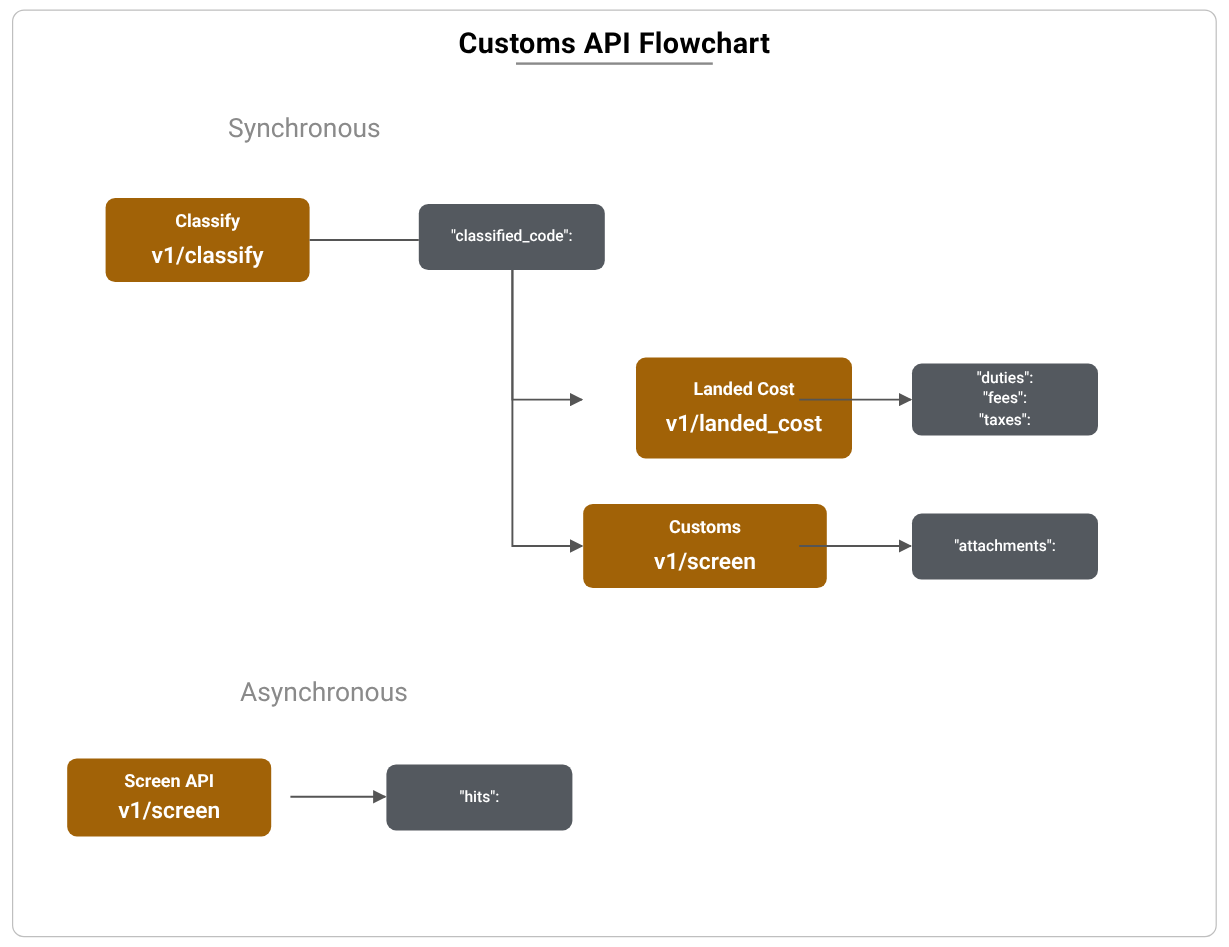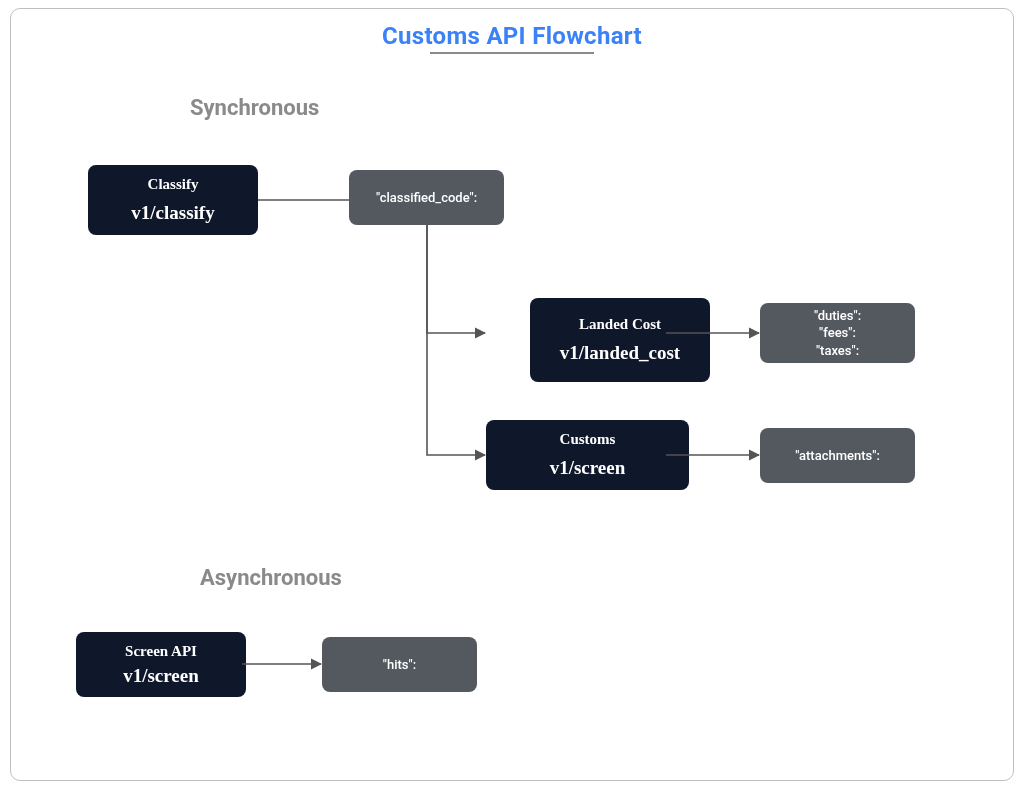--- a/index.html
+++ b/index.html
@@ -19,50 +19,50 @@
     border: 1px solid #bfbfbf;
     border-radius: 10px;
   }
   .title {
     position: absolute;
     left: 50%;
     transform: translateX(-50%);
     top: 22px;
     font-size: 24px;
     font-weight: 700;
-    color: #3b82f6;
+    color: #000000;
     letter-spacing: 0.3px;
   }
   .title-underline {
     position: absolute;
     left: 50%;
     transform: translateX(-50%);
     top: 52px;
     width: 164px;
     height: 2px;
     background: #8a8a8a;
   }
   .section-label {
     position: absolute;
     font-size: 22px;
-    font-weight: 700;
+    font-weight: 400;
     color: #8a8a8a;
   }
   .node {
     position: absolute;
     border-radius: 8px;
     color: #fff;
     display: flex;
     flex-direction: column;
     align-items: center;
     justify-content: center;
     padding: 6px 10px;
     text-align: center;
   }
-  .node.blue { background: #0f172a; font-family: Liberation Serif, serif; }
+  .node.blue { background: #a16207; }
   .node.grey { background: #54595f; }
   .node-title {
     font-size: 15px;
     font-weight: 700;
     line-height: 1.35;
   }
   .node-sub {
     font-size: 19px;
     font-weight: 600;
     line-height: 1.35;
@@ -113,21 +113,21 @@
 
 <div class="node blue" style="left:486px; top:420px; width:203px; height:70px;">
   <div class="node-title">Customs</div>
   <div class="node-sub">v1/screen</div>
 </div>
 
 <div class="node grey" style="left:760px; top:428px; width:155px; height:55px;">
   <div class="node-line">"attachments":</div>
 </div>
 
-<div class="node blue" style="left:76px; top:632px; width:170px; height:65px;">
+<div class="node blue" style="left:56px; top:632px; width:170px; height:65px;">
   <div class="node-title">Screen API</div>
   <div class="node-sub" style="margin-top:2px;">v1/screen</div>
 </div>
 
 <div class="node grey" style="left:322px; top:637px; width:155px; height:55px;">
   <div class="node-line">"hits":</div>
 </div>
 
 <svg class="wires">
   <defs>

